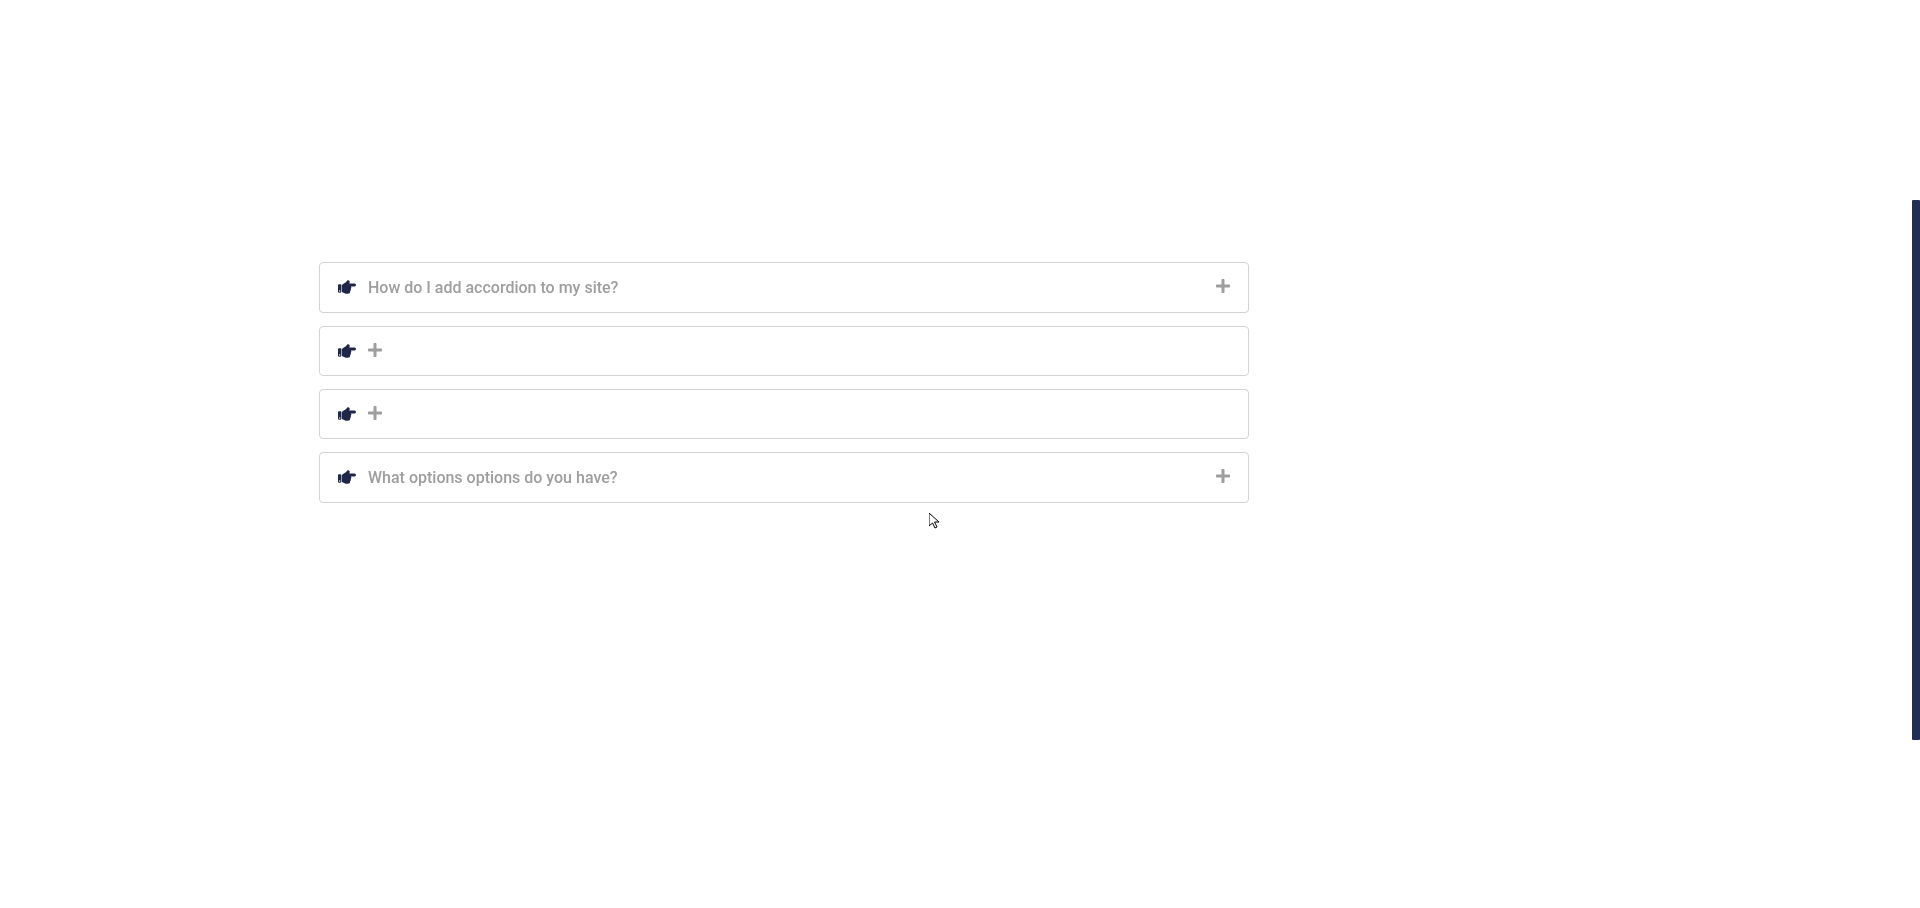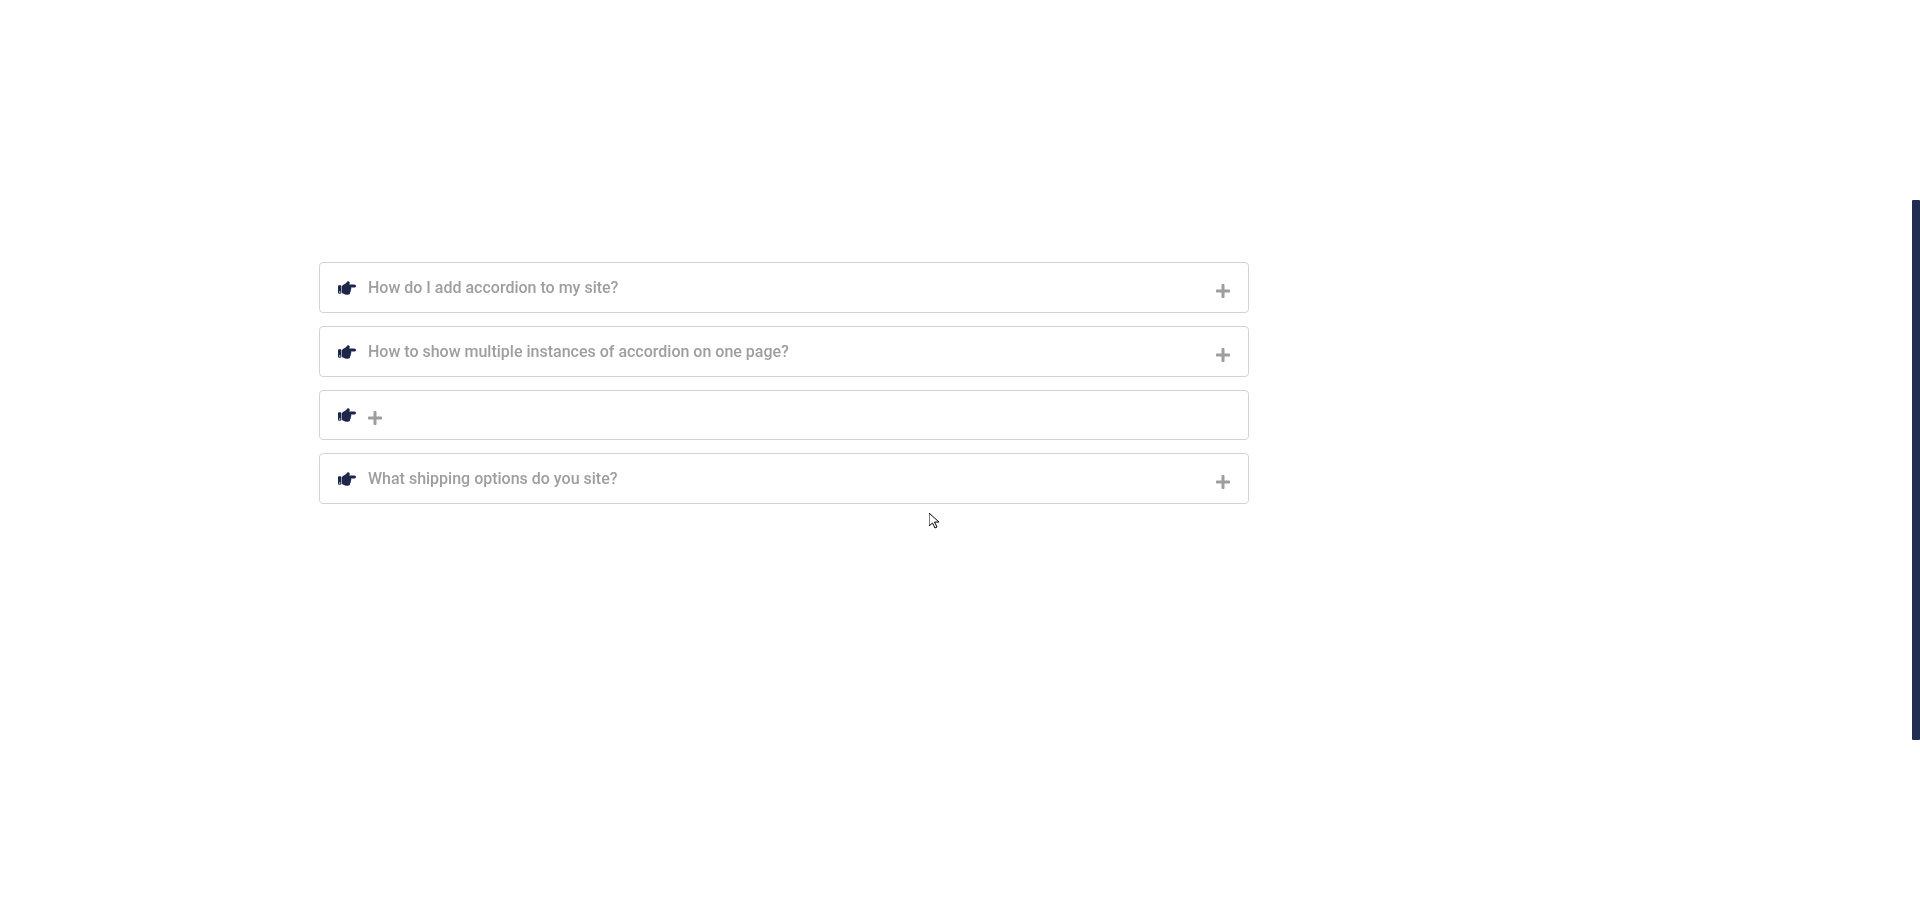--- a/index.html
+++ b/index.html
@@ -22,21 +22,21 @@
       left: 319px;
       top: 262px;
     }
     
     .accordion-item {
       border: 1px solid #d3d3d3;
       border-radius: 4px;
       margin-bottom: 13px;
       background: #ffffff;
       display: flex;
-      align-items: flex-end;
+      align-items: flex-start;
       padding: 15px 18px;
       cursor: pointer;
     }
     
     .accordion-icon-left {
       width: 18px;
       height: 18px;
       flex-shrink: 0;
       margin-right: 12px;
     }
@@ -92,21 +92,20 @@
       </svg>
     </span>
   </div>
 
   <div class="accordion-item">
     <span class="accordion-icon-left">
       <svg viewBox="0 0 512 512" fill="#1e2749">
         <path d="M512 199.652c0 23.625-20.65 43.826-44.8 43.826h-99.851c16.34 17.048 18.346 49.766-6.299 70.944 14.288 22.829 2.147 53.017-16.45 62.315C353.574 425.878 322.654 448 272 448c-2.746 0-13.276-.203-16-.195-61.971.168-76.894-31.065-123.731-38.315C120.596 407.683 112 397.599 112 385.786V214.261l.002-.001c.011-18.366 10.607-35.889 28.464-43.845 28.886-12.994 95.413-49.038 107.534-77.323 7.797-18.194 21.384-29.084 40-29.092 34.222-.014 57.752 35.098 44.119 66.908-3.583 8.359-8.312 16.67-14.153 24.918H467.2c23.45 0 44.8 20.543 44.8 43.826zM96 200v192c0 13.255-10.745 24-24 24H24c-13.255 0-24-10.745-24-24V200c0-13.255 10.745-24 24-24h48c13.255 0 24 10.745 24 24zM68 368c0-11.046-8.954-20-20-20s-20 8.954-20 20 8.954 20 20 20 20-8.954 20-20z"></path>
       </svg>
     </span>
-    <span class="accordion-title">How to show multiple instances of accordion on one page?</span>
     <span class="accordion-icon-right">
       <svg viewBox="0 0 448 512" fill="currentColor">
         <path d="M416 208H272V64c0-17.67-14.33-32-32-32h-32c-17.67 0-32 14.33-32 32v144H32c-17.67 0-32 14.33-32 32v32c0 17.67 14.33 32 32 32h144v144c0 17.67 14.33 32 32 32h32c17.67 0 32-14.33 32-32V304h144c17.67 0 32-14.33 32-32v-32c0-17.67-14.33-32-32-32z"></path>
       </svg>
     </span>
   </div>
 
   <div class="accordion-item">
     <span class="accordion-icon-left">
       <svg viewBox="0 0 512 512" fill="#1e2749">
@@ -119,21 +118,21 @@
       </svg>
     </span>
   </div>
 
   <div class="accordion-item">
     <span class="accordion-icon-left">
       <svg viewBox="0 0 512 512" fill="#1e2749">
         <path d="M512 199.652c0 23.625-20.65 43.826-44.8 43.826h-99.851c16.34 17.048 18.346 49.766-6.299 70.944 14.288 22.829 2.147 53.017-16.45 62.315C353.574 425.878 322.654 448 272 448c-2.746 0-13.276-.203-16-.195-61.971.168-76.894-31.065-123.731-38.315C120.596 407.683 112 397.599 112 385.786V214.261l.002-.001c.011-18.366 10.607-35.889 28.464-43.845 28.886-12.994 95.413-49.038 107.534-77.323 7.797-18.194 21.384-29.084 40-29.092 34.222-.014 57.752 35.098 44.119 66.908-3.583 8.359-8.312 16.67-14.153 24.918H467.2c23.45 0 44.8 20.543 44.8 43.826zM96 200v192c0 13.255-10.745 24-24 24H24c-13.255 0-24-10.745-24-24V200c0-13.255 10.745-24 24-24h48c13.255 0 24 10.745 24 24zM68 368c0-11.046-8.954-20-20-20s-20 8.954-20 20 8.954 20 20 20 20-8.954 20-20z"></path>
       </svg>
     </span>
-    <span class="accordion-title">What shipping options do you site?</span>
+    <span class="accordion-title">What options options do you have?</span>
     <span class="accordion-icon-right">
       <svg viewBox="0 0 448 512" fill="currentColor">
         <path d="M416 208H272V64c0-17.67-14.33-32-32-32h-32c-17.67 0-32 14.33-32 32v144H32c-17.67 0-32 14.33-32 32v32c0 17.67 14.33 32 32 32h144v144c0 17.67 14.33 32 32 32h32c17.67 0 32-14.33 32-32V304h144c17.67 0 32-14.33 32-32v-32c0-17.67-14.33-32-32-32z"></path>
       </svg>
     </span>
   </div>
 
 </div>
 
 <div class="scrollbar"></div>

